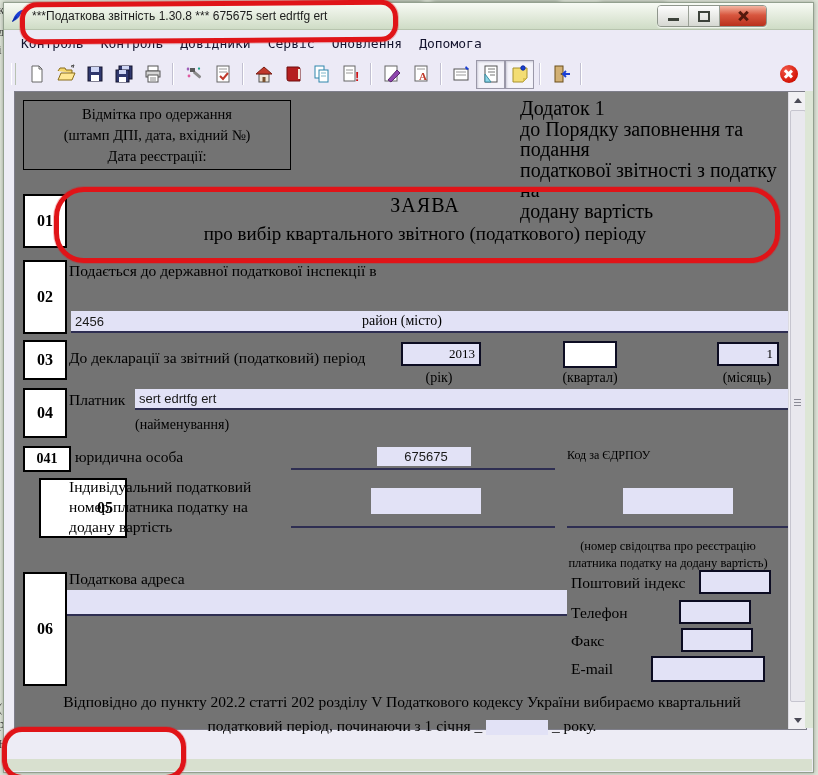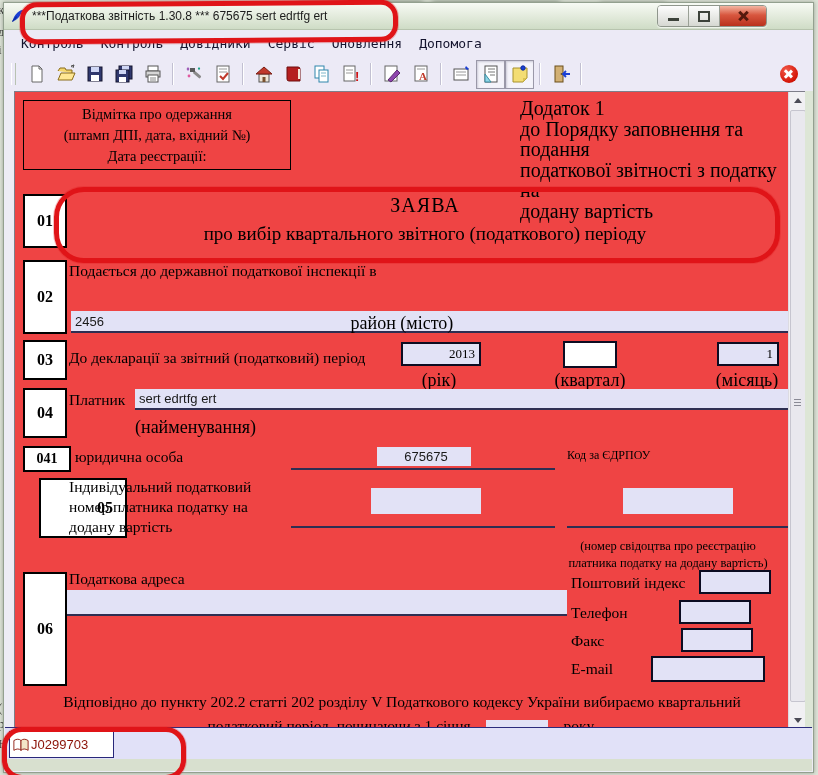--- a/index.html
+++ b/index.html
@@ -43,21 +43,21 @@
       display:flex;align-items:center;padding-left:6px;}
   .grip{width:3px;height:22px;border-left:1px solid #ffffff;border-right:1px solid #b8c2b2;margin-right:6px;}
   .tbtn{width:27px;height:27px;display:flex;align-items:center;justify-content:center;border:1px solid transparent;}
   .tbtn.pressed{border:1px solid #9a98a8;background:#f4f3fa;box-shadow:inset 1px 1px 2px rgba(90,90,120,.25);}
   .tsep{width:1px;height:22px;background:#c2c0d2;border-right:1px solid #ffffff;margin:0 5px;}
   .tb-close{position:absolute;right:14px;top:8px;width:18px;height:18px;border-radius:50%;
       background:radial-gradient(circle at 35% 30%,#f25a4a,#d41406 70%,#9c0e04);display:flex;align-items:center;justify-content:center;}
   .tb-close .glyph-x::before,.tb-close .glyph-x::after{background:#ffffff;width:2.5px;height:10px;left:4px;top:1px;}
 
   
-  .formwrap{position:absolute;left:10px;top:88px;width:791px;height:637px;background:#ef4444;
+  .formwrap{position:absolute;left:10px;top:88px;width:791px;height:637px;background:#737373;
       border:1px solid #7e7e8a;}
   .form{position:absolute;left:0;top:0;right:17px;bottom:0;
       font-family:"Liberation Serif","DejaVu Serif",serif;font-size:15.5px;color:#000;}
 
   
   .vscroll{position:absolute;right:0;top:0;width:17px;bottom:0;background:#f1f0f3;border-left:1px solid #dcdbe2;}
   .sb-btn{position:absolute;left:0;width:17px;height:17px;display:flex;align-items:center;justify-content:center;}
   .sb-up{top:0;} .sb-down{bottom:0;}
   .tri-up{width:0;height:0;border-left:4px solid transparent;border-right:4px solid transparent;border-bottom:5px solid #4a4a55;}
   .tri-down{width:0;height:0;border-left:4px solid transparent;border-right:4px solid transparent;border-top:5px solid #4a4a55;}
@@ -68,21 +68,21 @@
 
   
   .numbox{position:absolute;border:2px solid #000;background:#fff;display:flex;
       align-items:center;justify-content:center;font-weight:bold;font-size:16px;}
   .field{background:#e2e2f6;}
   .ul{border-bottom:2px solid #2e2e52;}
   .inval{font-family:"Liberation Sans",sans-serif;font-size:13px;color:#1a1a1a;
       display:flex;align-items:center;padding-left:4px;}
   .box2{position:absolute;border:2px solid #0c0c22;display:flex;align-items:center;
       font-family:Liberation Serif, serif;font-size:13px;}
-  .cap{position:absolute;font-size:18px;}
+  .cap{position:absolute;font-size:14px;}
   .abs{position:absolute;}
 
   
   .receipt{position:absolute;left:8px;top:8px;width:266px;height:68px;border:1px solid #000;
       display:flex;flex-direction:column;align-items:center;justify-content:center;
       font-size:14.5px;line-height:21px;text-align:center;}
   .appendix{position:absolute;left:505px;top:6px;font-size:20px;line-height:20.5px;}
 
   
   .form-title{position:absolute;left:60px;top:102px;width:700px;text-align:center;}
@@ -394,29 +394,20 @@
             <div class="sb-grip"></div>
           </div>
         <div class="sb-btn sb-down">
             <div class="tri-down"></div>
           </div>
       </div>
     </div>
 
     <div class="right-strip"></div>
 
-    <div class="status-strip">
-      <div class="doc-tab">
-        <svg width="16" height="14" viewBox="0 0 18 14">
-          <path d="M1 2 C4 0 7 0 9 2 V13 C7 11 4 11 1 13 Z" fill="#fff" stroke="#8b1207"></path>
-          <path d="M17 2 C14 0 11 0 9 2 V13 C11 11 14 11 17 13 Z" fill="#f3e6c8" stroke="#8b1207"></path>
-        </svg>
-        <span class="tab-label">J0299703</span>
-      </div>
-    </div>
     <div class="win-bottom"></div>
   </div>
 
   <div class="anno" style="left:20px;top:1px;width:368px;height:32px;border-radius:17px;transform:rotate(-0.4deg);"></div>
   <div class="anno" style="left:54px;top:187px;width:716px;height:66px;border-radius:30px;"></div>
   <div class="anno" style="left:2px;top:727px;width:174px;height:43px;border-radius:20px;"></div>
 
 </div>
 
 </body></html>

